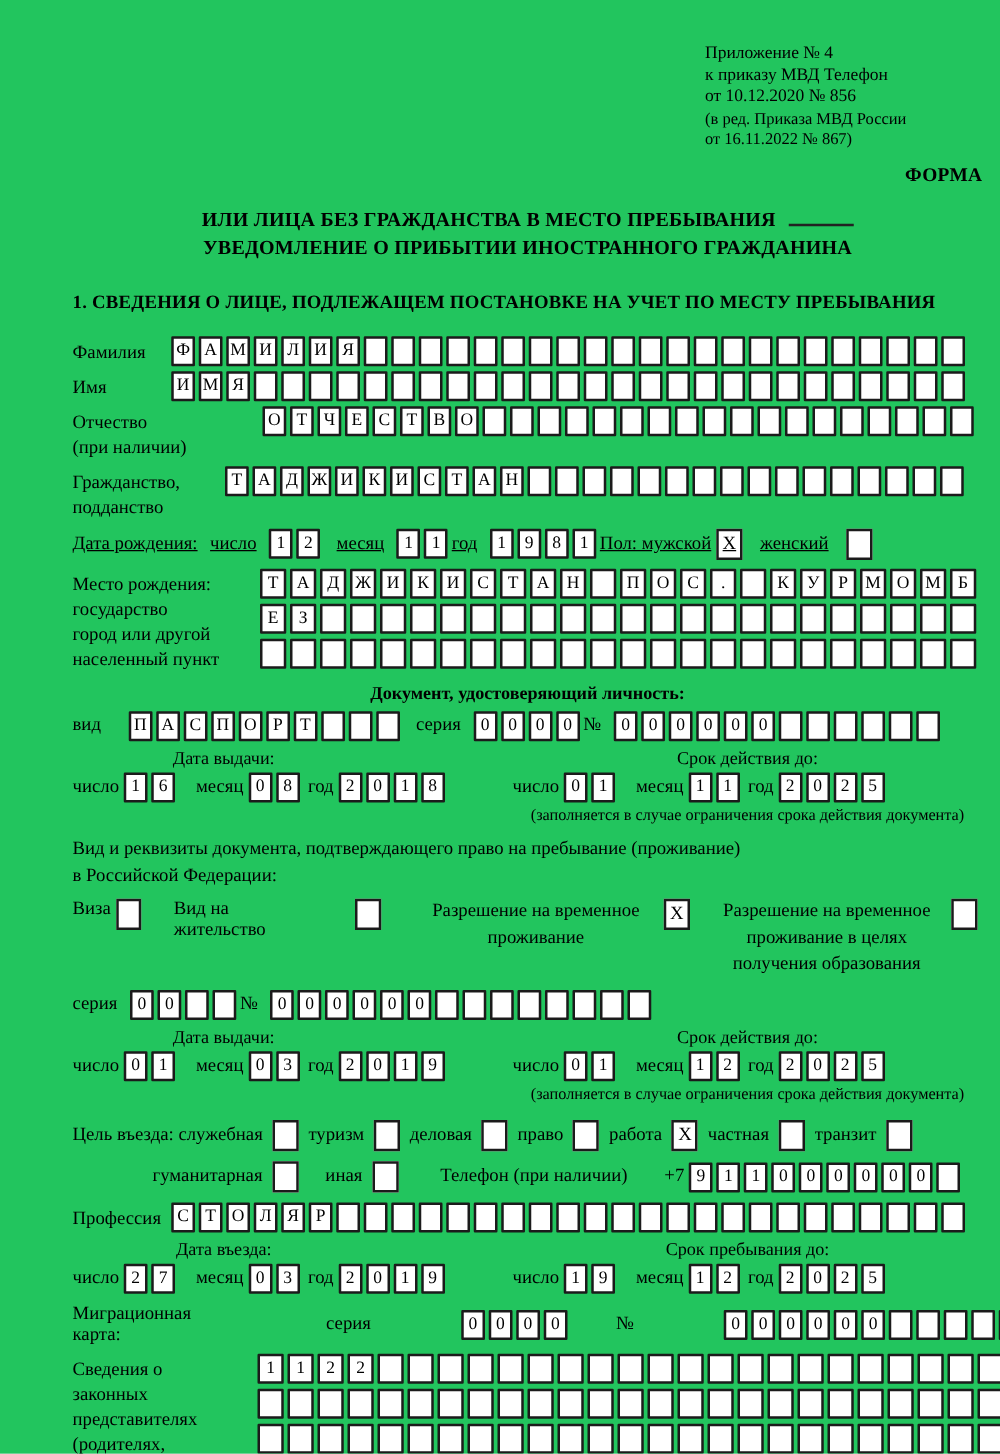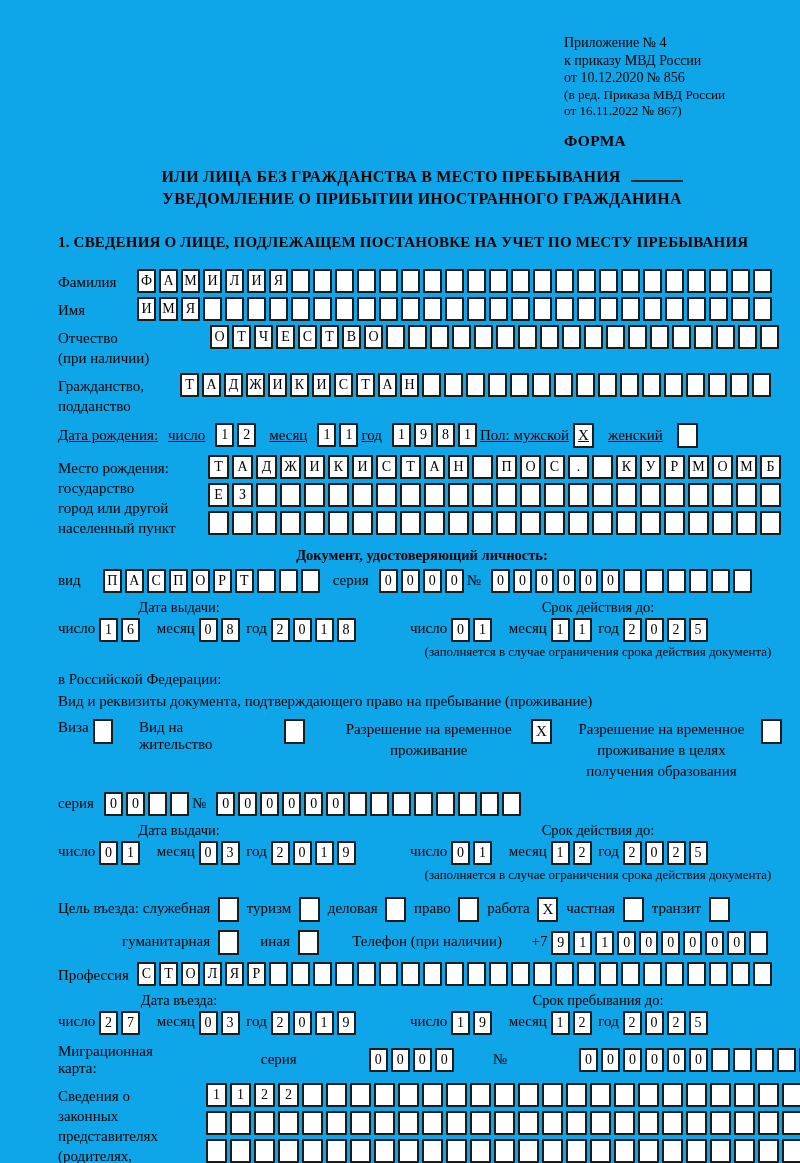--- a/index.html
+++ b/index.html
@@ -1,23 +1,23 @@
 <!DOCTYPE html>
 <html><head>
 <meta charset="utf-8">
 <style>
   html,body{margin:0;padding:0;background:#e8e8e8;}
   .page{
-    width:800px;height:1163px;background:#0ea5e9;margin:0 auto;
+    width:800px;height:1163px;background:#22c55e;margin:0 auto;
     font-family:"Liberation Serif", serif;color:#000;
     box-sizing:border-box;padding:34px 14px 10px 58px;overflow:hidden;position:relative;
   }
   .refblock{margin-left:506px;font-size:14px;line-height:1.25;}
   .refblock .small{font-size:13.2px;}
-  .forma{margin-left:506px;text-align:left;font-weight:bold;font-size:15.5px;margin-top:12px;letter-spacing:.3px;}
+  .forma{margin-left:506px;text-align:right;font-weight:bold;font-size:15.5px;margin-top:12px;letter-spacing:.3px;}
   .title{ text-align:center;font-weight:bold;font-size:16px;margin-top:16px;line-height:1.38;letter-spacing:.2px;}
   .blank-line{display:inline-block;width:52px;border-bottom:2px solid #222;height:12px;margin-left:10px;}
   .section-h{font-weight:bold;font-size:15px;margin-top:24px;margin-bottom:18px;letter-spacing:.2px;}
   .frow{display:flex;align-items:flex-start;margin-bottom:4px;}
   .lblcol{font-size:15px;line-height:1.35;padding-top:3px;flex-shrink:0;}
   .boxes{white-space:nowrap;}
   .box{
     display:inline-block;width:19px;height:24px;box-sizing:border-box;
     border:2px solid #1b1b1b;border-radius:1px;margin-right:3px;
     text-align:center;font-size:14px;line-height:20px;vertical-align:middle;background:#fff;
@@ -44,21 +44,21 @@
   .repr-caption{font-size:13.8px;margin-top:6px;text-align:center;}
   .boxrow-stack .boxes{display:block;margin-bottom:4px;}
 </style>
 </head>
 <body>
 
 <div class="page">
 
   <div class="refblock">
     <div>Приложение № 4</div>
-    <div>к приказу МВД России</div>
+    <div>к приказу МВД Телефон</div>
     <div>от 10.12.2020 № 856</div>
     <div class="small">(в ред. Приказа МВД России</div>
     <div class="small">от 16.11.2022 № 867)</div>
   </div>
 
   <div class="forma">ФОРМА</div>
 
   <div class="title">
     <div><span>ИЛИ ЛИЦА БЕЗ ГРАЖДАНСТВА В МЕСТО ПРЕБЫВАНИЯ</span><span class="blank-line"></span></div>
     <div>УВЕДОМЛЕНИЕ О ПРИБЫТИИ ИНОСТРАННОГО ГРАЖДАНИНА</div>
@@ -156,22 +156,22 @@
       <div class="dg">
         <span>число</span> <span class="boxes"><span class="box">0</span><span class="box">1</span></span><span class="gap-s"></span>
         <span>месяц</span> <span class="boxes"><span class="box">1</span><span class="box">1</span></span>
         <span>год</span> <span class="boxes"><span class="box">2</span><span class="box">0</span><span class="box">2</span><span class="box">5</span></span>
       </div>
       <div class="footnote">(заполняется в случае ограничения срока действия документа)</div>
     </div>
   </div>
 
   <div class="intro">
+    <div>Вид и реквизиты документа, подтверждающего право на пребывание (проживание)</div>
     <div>в Российской Федерации:</div>
-    <div>Вид и реквизиты документа, подтверждающего право на пребывание (проживание)</div>
   </div>
 
   <div class="optrow">
     <span>Виза</span>
     <span class="cb"></span>
     <span class="gap-m"></span>
     <span>Вид на жительство</span>
     <span class="gap-m"></span>
     <span class="cb"></span>
     <span class="gap-m"></span>

